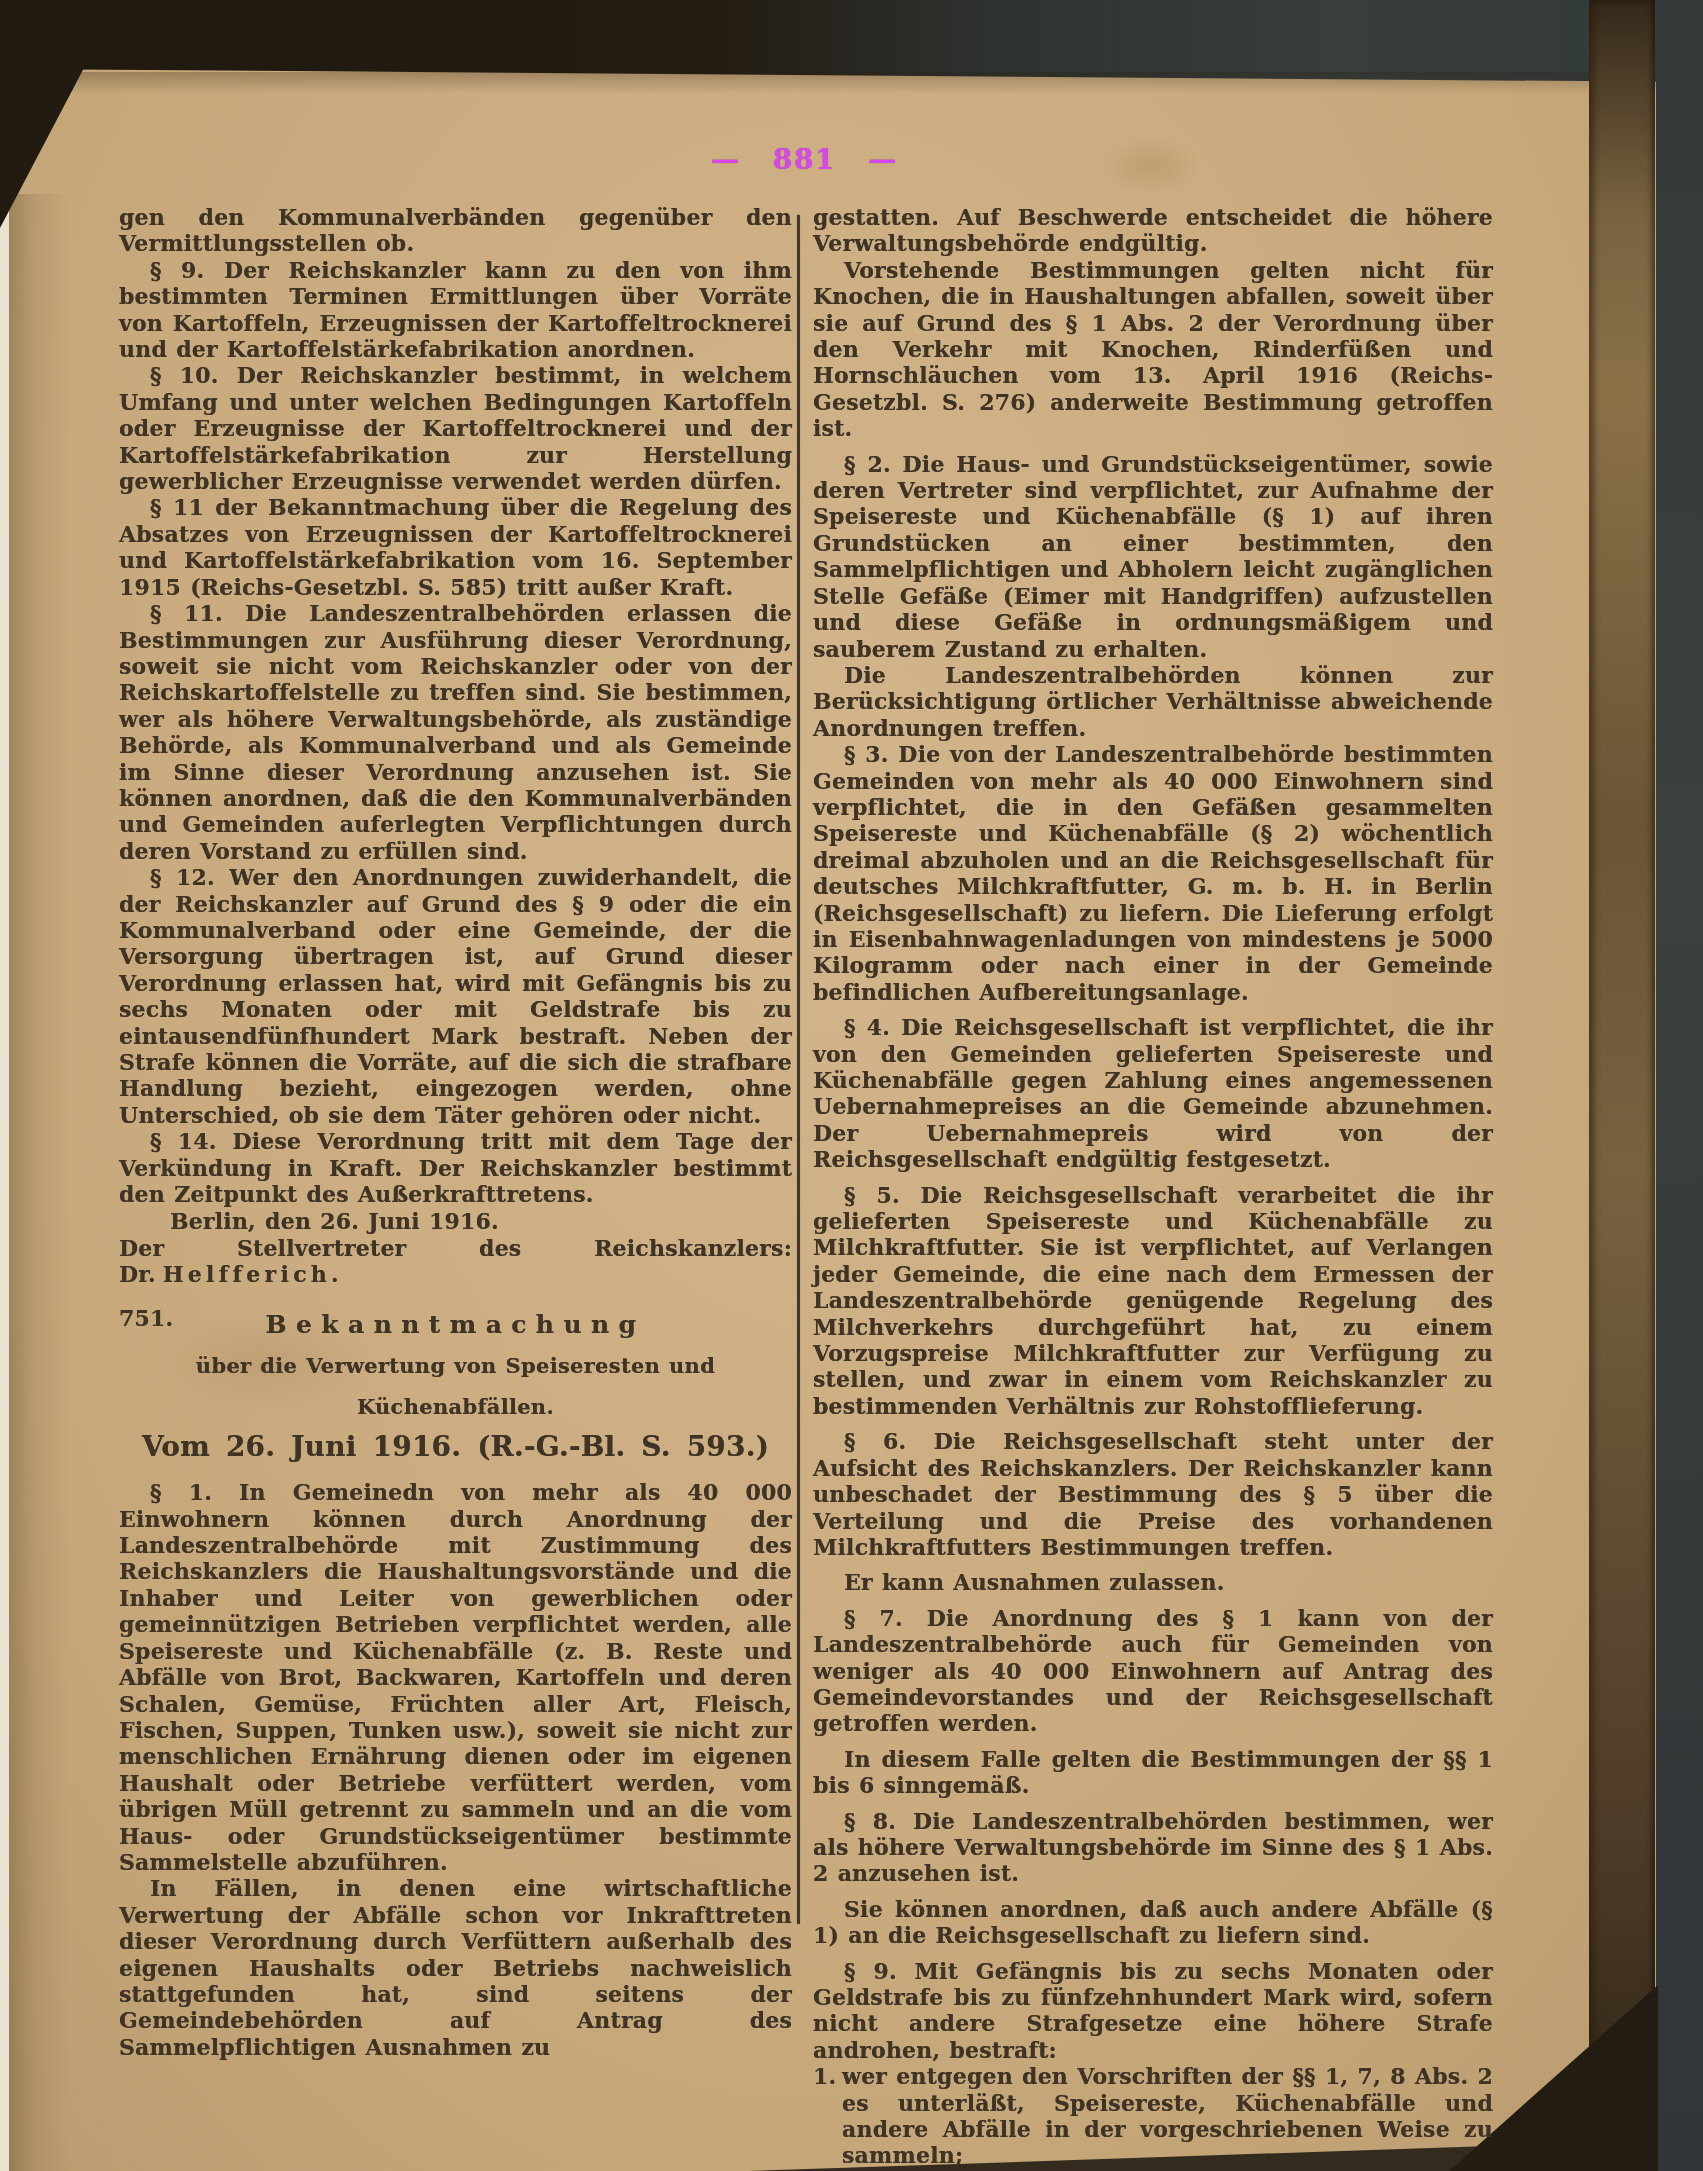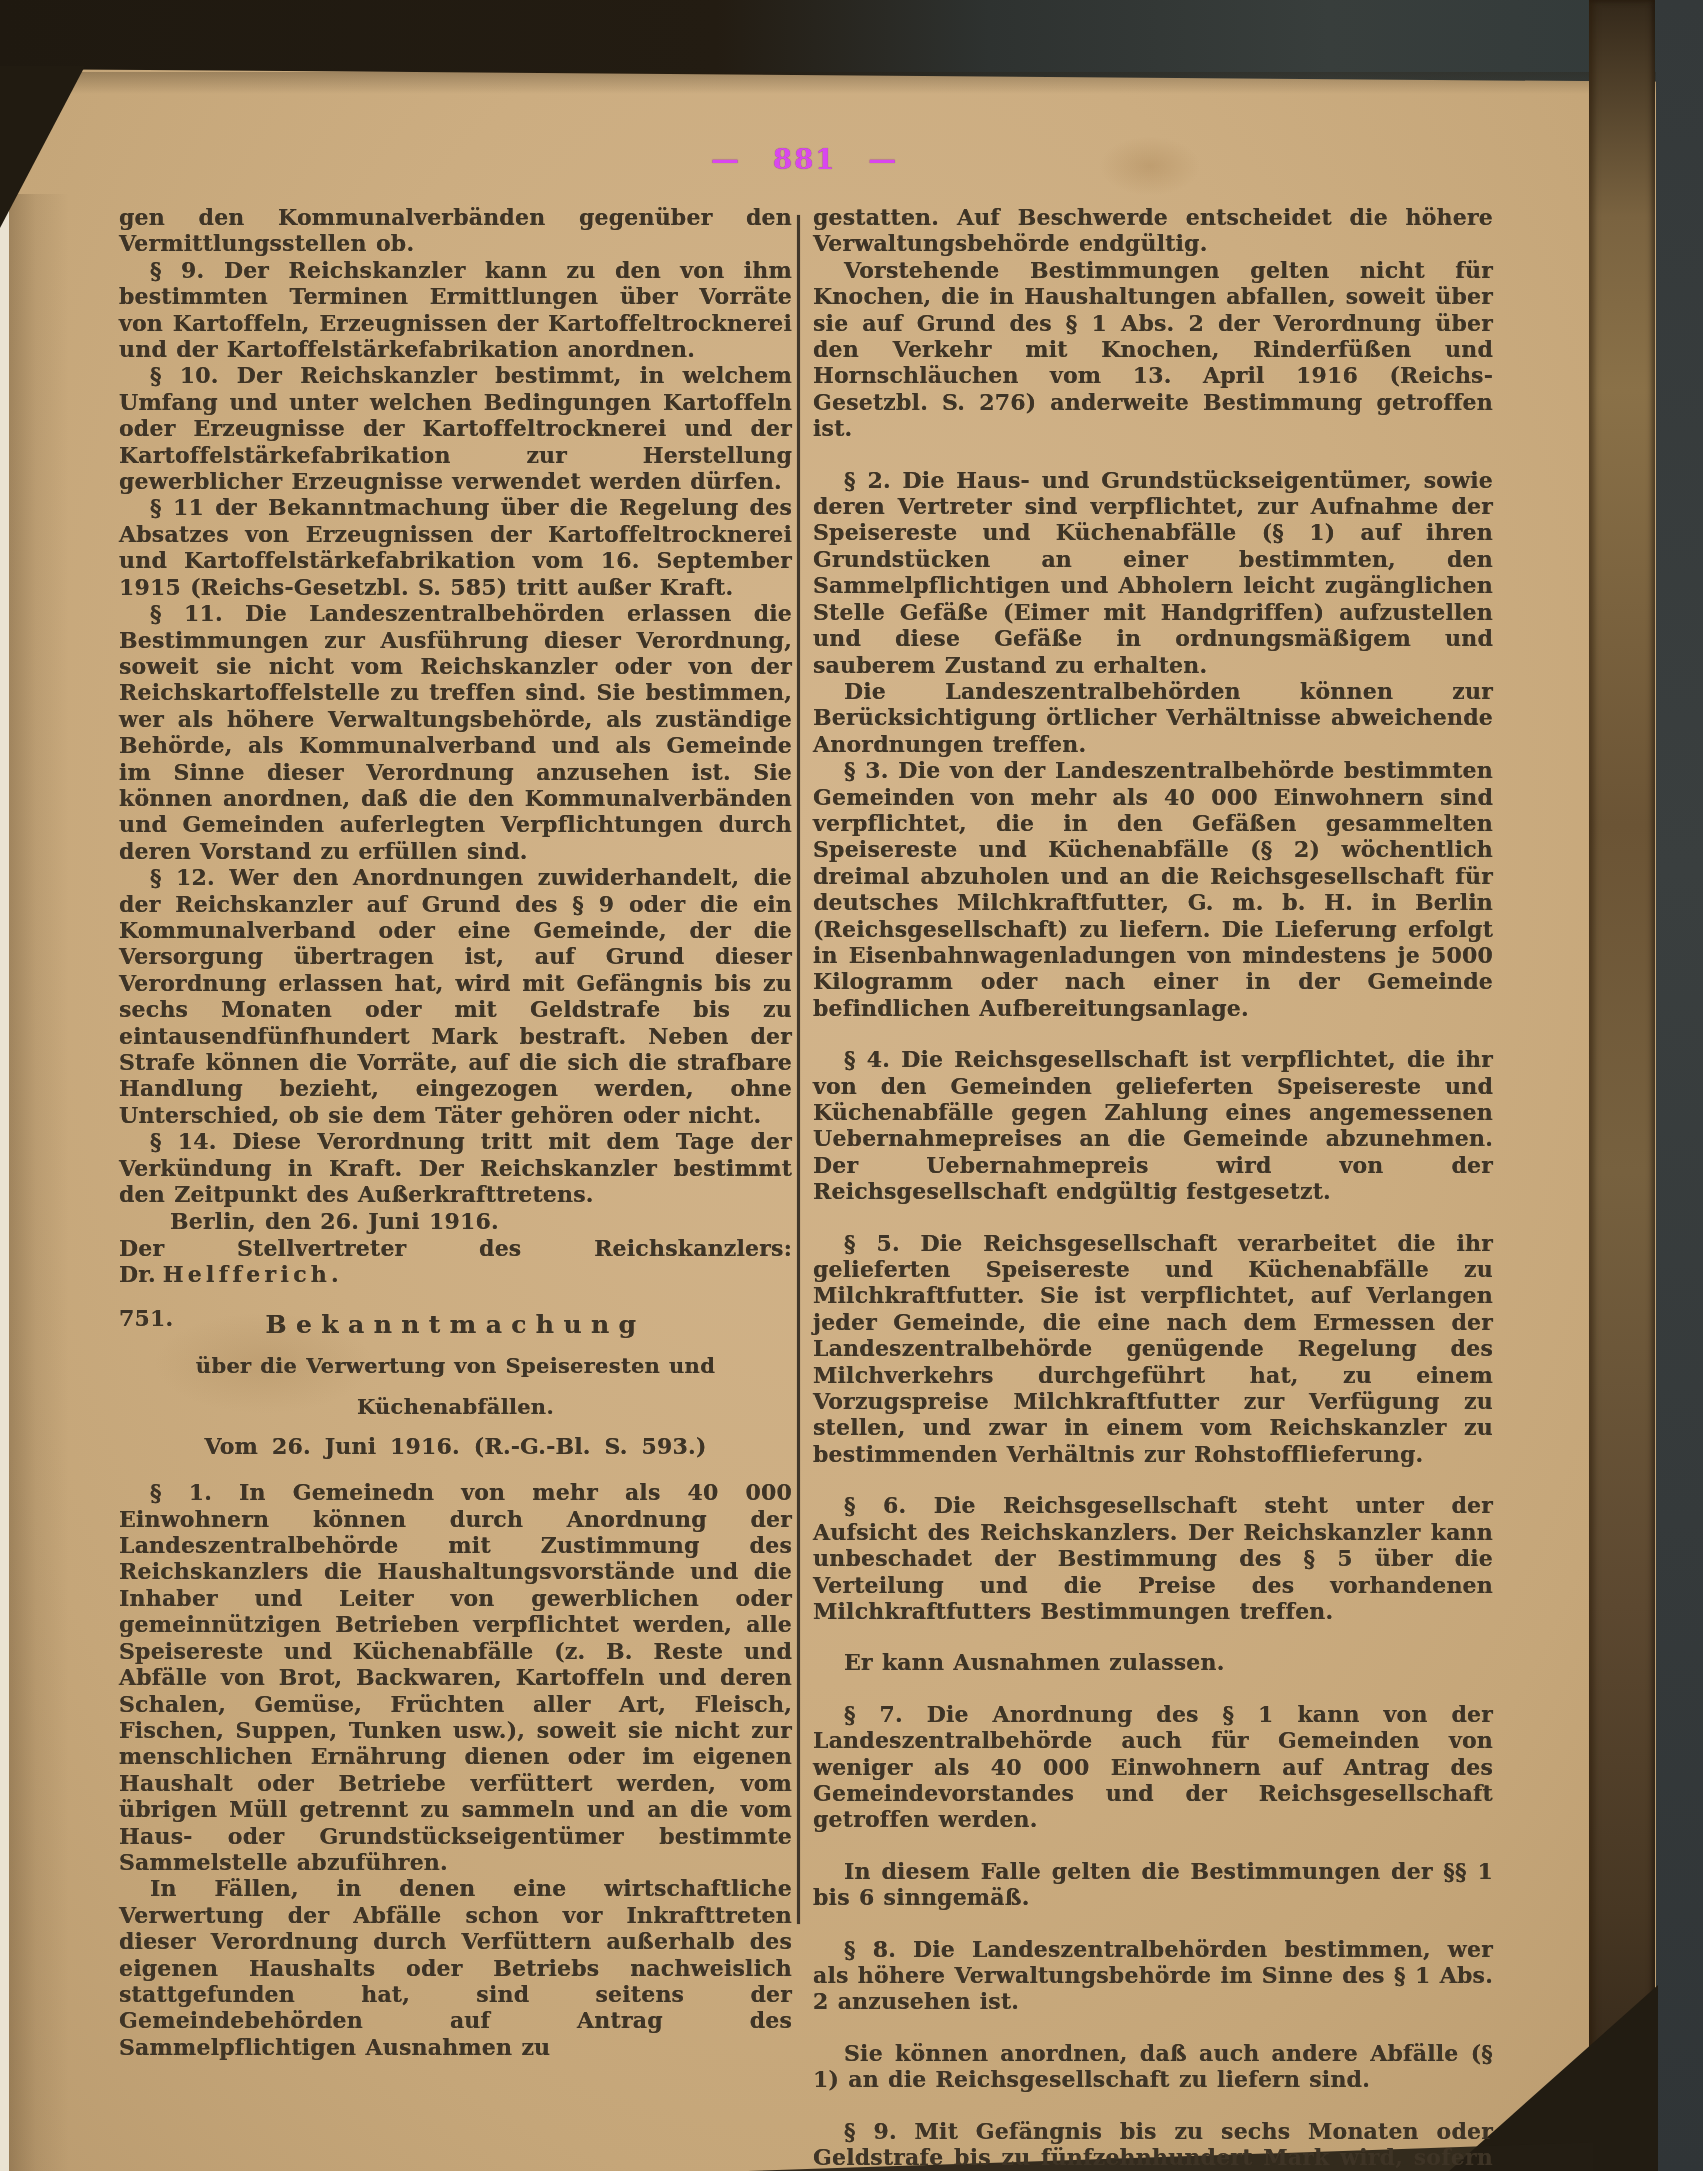--- a/index.html
+++ b/index.html
@@ -50,28 +50,28 @@
   .column{
     position:absolute;top:204px;color:#3e3426;font-weight:bold;
     font-size:22px;line-height:26.4px;text-align:justify;
     letter-spacing:0.2px;word-spacing:1.3px;
     text-shadow:0 0 0.6px rgba(62,50,34,.75);
   }
   #left-col{left:119px;width:673px;height:1823px;}
   #right-col{left:813px;width:680px;height:1823px;}
   .para{margin:0;}
   .para.ind{text-indent:31px;}
-  .para.gap{margin-top:25px;}
+  .para.gap{margin-top:9px;}
   .date-line{text-indent:51px;margin-top:1px;}
   .sig-name{letter-spacing:4.3px;margin-left:6.8px;}
   .heading-block{position:relative;text-align:center;margin-top:16px;margin-bottom:13.6px;}
   .item-number{position:absolute;left:0;top:1.7px;font-size:22px;}
   .h-title{font-size:25px;letter-spacing:9.4px;line-height:41px;}
   .h-sub{font-size:21px;line-height:41px;letter-spacing:0.3px;}
-  .h-date{font-size:22px;line-height:39px;word-spacing:6px;}
+  .h-date{font-size:28px;line-height:39px;word-spacing:6px;}
   .list-item{display:flex;margin:0;}
   .list-item .marker{flex:0 0 29px;}
   .list-item .li-text{flex:1;text-align:justify;}
 </style>
 </head>
 <body>
 
 <div class="paper">
   <div class="stain1"></div>
   <div class="stain2"></div>

